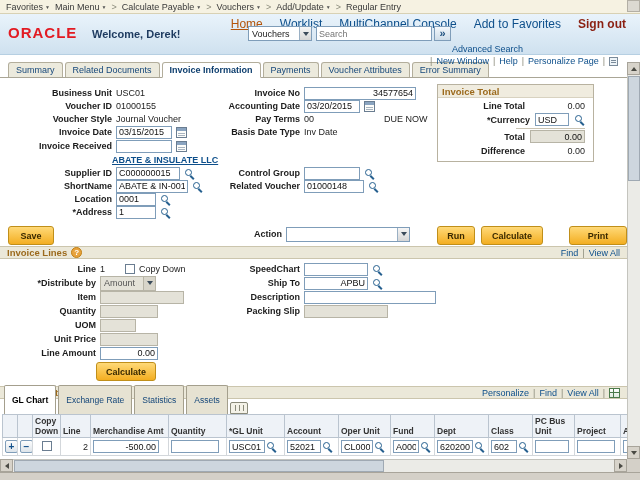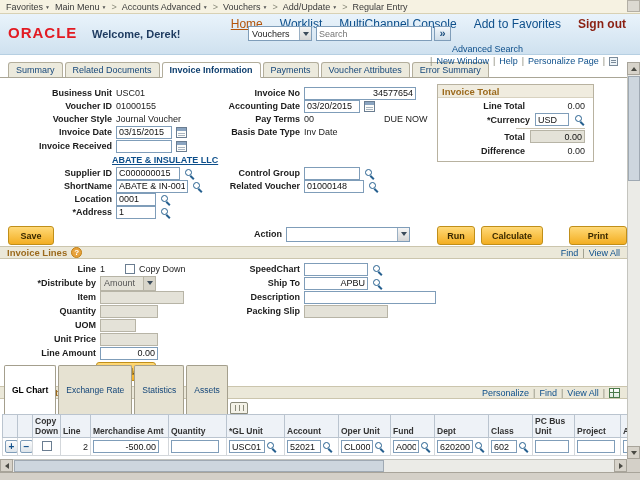--- a/index.html
+++ b/index.html
@@ -61,21 +61,21 @@
   .secbar{position:absolute;left:0;width:627px;height:13px;background:#ebe8d9;border-top:1px solid #cbc5ad;border-bottom:1px solid #cbc5ad;display:flex;align-items:center;padding:0 7px;gap:4px}
   .spacer{flex:1}
   .psep{color:#8a8a7a}
   .help-icon{width:11px;height:11px;border-radius:50%;background:#e8a33d;border:1px solid #c07f14;color:#fff;font-weight:bold;font-size:8px;display:inline-flex;align-items:center;justify-content:center;cursor:pointer}
   .coll{width:0;height:0;border-left:4px solid transparent;border-right:4px solid transparent;border-top:5px solid #1d4f7d;cursor:pointer}
   .dl-icon{width:11px;height:10px;border:1px solid #4a7a4a;background:linear-gradient(#fff,#dfeadf);display:inline-block;position:relative;cursor:pointer}
   .dl-icon::before{content:"";position:absolute;left:0;right:0;top:3px;height:1px;background:#4a7a4a}
   .dl-icon::after{content:"";position:absolute;top:0;bottom:0;left:3px;width:1px;background:#4a7a4a}
   
   .gltabs{position:absolute;left:4px;top:400px;height:14px;display:flex;align-items:flex-end}
-  .gltab{border:1px solid #a49f8d;border-bottom:none;background:#e6e2d2;color:#15477a;padding:19px 7px;margin-right:2px;border-radius:2px 2px 0 0;font-size:8.5px;cursor:pointer;white-space:nowrap}
+  .gltab{border:1px solid #a49f8d;border-bottom:none;background:#e6e2d2;color:#15477a;padding:9px 7px;margin-right:2px;border-radius:2px 2px 0 0;font-size:8.5px;cursor:pointer;white-space:nowrap}
   .gltab.active{background:#fff;color:#000;font-weight:bold}
   .sat{width:18px;height:12px;border:1px solid #8a8a7a;background:#f4f2e8;position:relative;display:inline-block;cursor:pointer;border-radius:2px 2px 0 0}
   .sat::before{content:"";position:absolute;top:2px;bottom:2px;left:4px;width:1px;background:#8a8a7a;box-shadow:4px 0 0 #8a8a7a,8px 0 0 #8a8a7a}
   
   .gridwrap{position:absolute;left:2px;top:414px;width:625px;height:44px;overflow:hidden}
   .grid{border-collapse:collapse;table-layout:fixed;width:648px}
   .grid th{background:#eef2f7;border:1px solid #bac4cf;font-weight:bold;font-size:8.5px;color:#333;padding:1px 2px;text-align:left;vertical-align:bottom;height:22px;overflow:hidden}
   .grid td{border:1px solid #d3d7db;padding:1px 2px;vertical-align:middle;height:18px;overflow:hidden}
   .cf{display:flex;align-items:center;gap:1px}
   .rowbtn{width:13px;height:13px;border:1px solid #7f9db9;background:linear-gradient(#fdfdfd,#dde4ea);color:#13508a;font-weight:bold;font-size:10px;line-height:9px;padding:0;cursor:pointer;border-radius:2px}
@@ -101,21 +101,21 @@
     <span class="crumb">
         <span>Favorites</span>
         <span class="caret">▼</span>
       </span>
     <span class="crumb">
         <span>Main Menu</span>
         <span class="caret">▼</span>
       </span>
     <span class="bsep">&gt;</span>
     <span class="crumb">
-        <span>Accounts Advanced</span>
+        <span>Calculate Payable</span>
         <span class="caret">▼</span>
       </span>
     <span class="bsep">&gt;</span>
     <span class="crumb">
         <span>Vouchers</span>
         <span class="caret">▼</span>
       </span>
     <span class="bsep">&gt;</span>
     <span class="crumb">
         <span>Add/Update</span>

